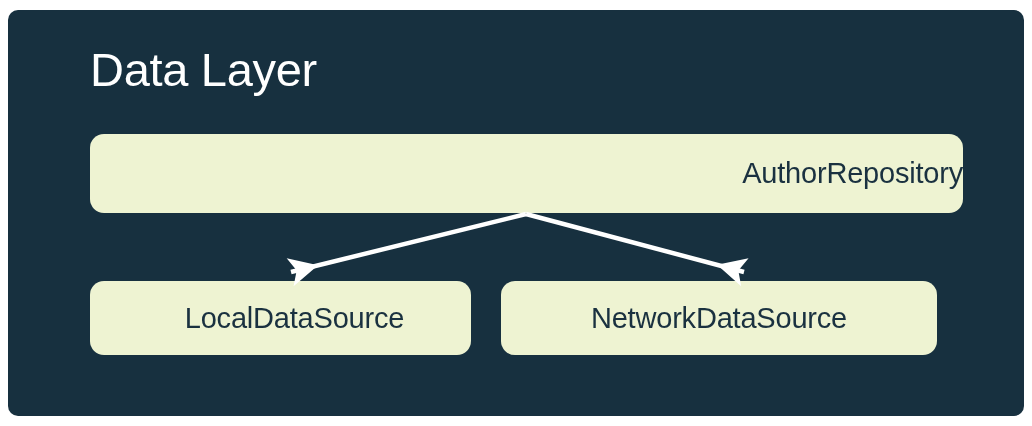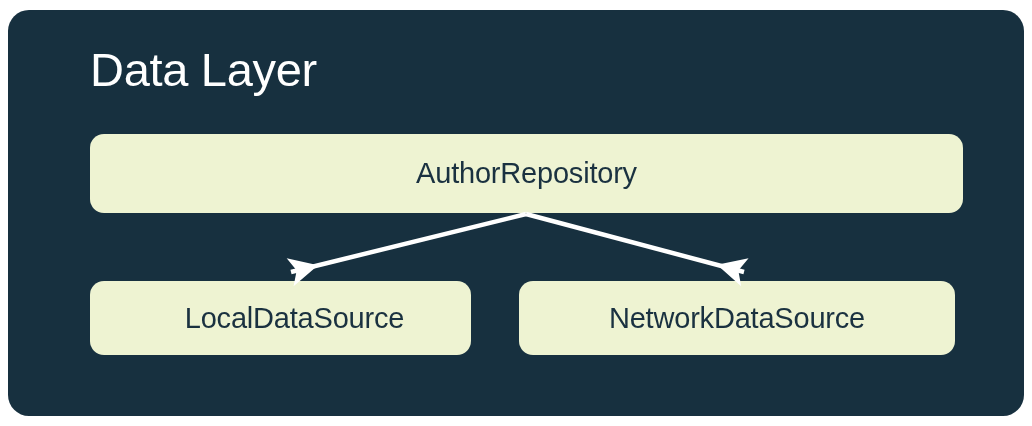--- a/index.html
+++ b/index.html
@@ -21,21 +21,21 @@
   }
 
   
   .layer-panel {
     position: absolute;
     left: 8px;
     top: 10px;
     width: 1016px;
     height: 406px;
     background: #17303F;
-    border-radius: 21px;
+    border-radius: 10px;
     box-sizing: border-box;
   }
 
   
   .layer-title {
     position: absolute;
     left: 82px;
     top: 31px;
     font-size: 47px;
     line-height: 58px;
@@ -61,32 +61,33 @@
     letter-spacing: -0.2px;
     white-space: nowrap;
     font-family: "Liberation Sans", sans-serif;
   }
 
   .node-repository {
     left: 90px;
     top: 134px;
     width: 873px;
     height: 79px;
+    justify-content: flex-end;
   }
 
   .node-local {
     left: 90px;
     top: 281px;
     width: 381px;
     height: 74px;
     padding-left: 28px;
   }
 
   .node-network {
-    left: 519px;
+    left: 501px;
     top: 281px;
     width: 436px;
     height: 74px;
   }
 
   
   .arrow-layer {
     position: absolute;
     left: 0;
     top: 0;

